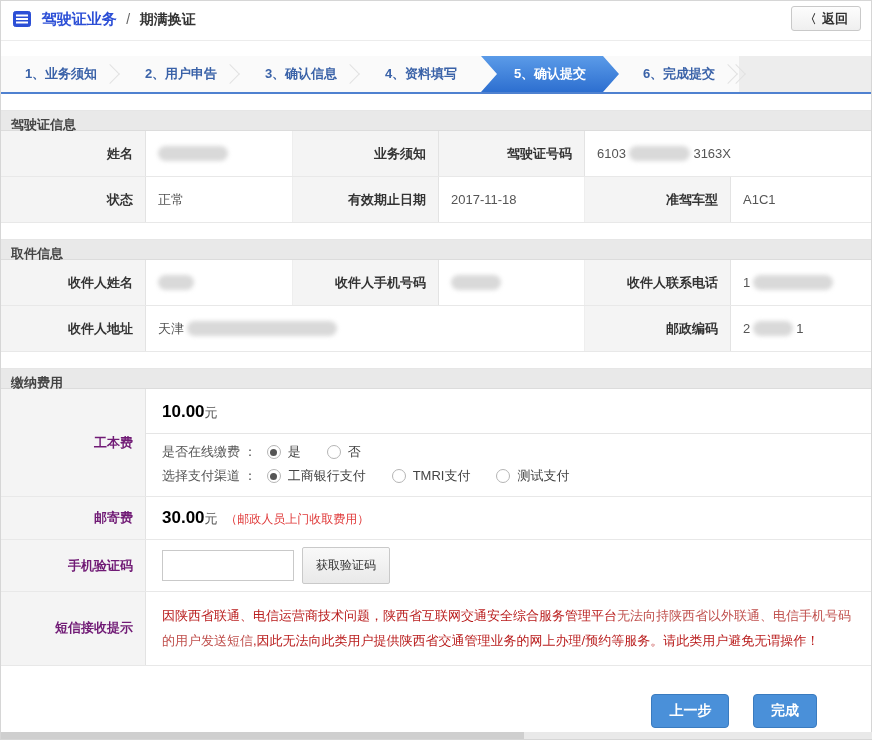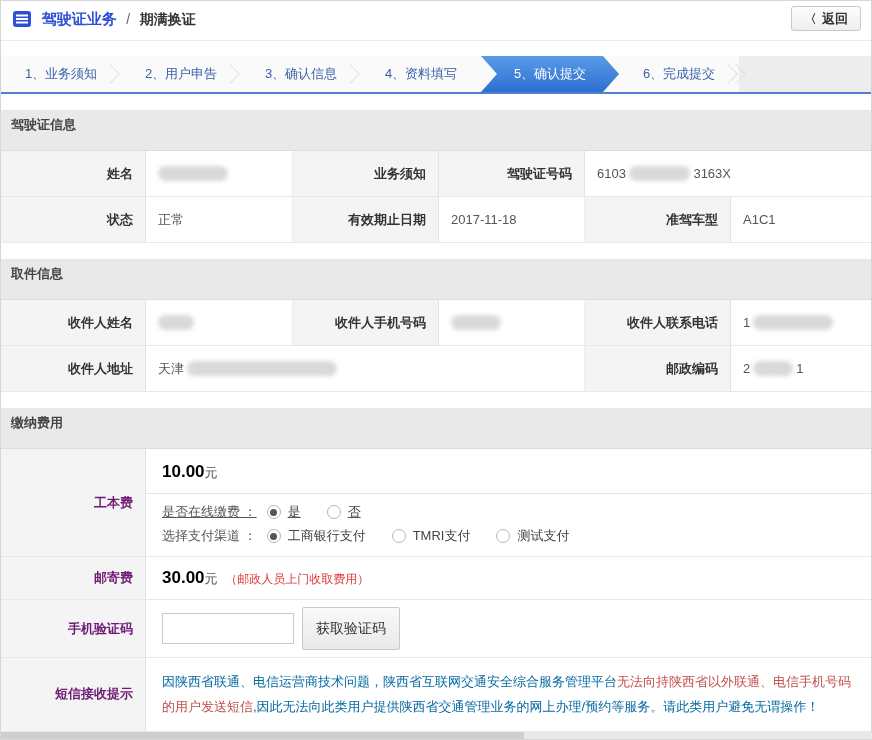--- a/index.html
+++ b/index.html
@@ -21,42 +21,42 @@
     position:absolute; right:10px; top:5px; height:25px; padding:0 12px;
     background:linear-gradient(#fdfdfd,#efefef); border:1px solid #c9c9c9; border-radius:3px;
     font-size:13px; font-weight:bold; color:#333; cursor:pointer;
     font-family:inherit;
   }
   .back-btn .chev { font-size:12px; margin-right:2px; }
 
   
   .steps { display:flex; height:38px; margin-top:15px; background:#fafafa; border-bottom:2px solid #4f81d0; }
   .step { position:relative; width:120px; display:flex; align-items:center; justify-content:center;
-          color:#3a62a8; font-weight:normal; font-size:13px;text-align:center; }
+          color:#3a62a8; font-weight:bold; font-size:13px;text-align:center; }
   .step.sep::after {
     content:''; position:absolute; right:4px; top:50%; width:13px; height:13px;
     border-top:1px solid #e2e2e2; border-right:1px solid #e2e2e2;
     transform:translateY(-50%) rotate(45deg);
   }
   .step.active {
     width:138px; color:#fff;
     background:linear-gradient(180deg,#5b9be8,#2d6fd0);
     clip-path:polygon(0 0, calc(100% - 16px) 0, 100% 50%, calc(100% - 16px) 100%, 0 100%, 16px 50%);
   }
   .step-filler { flex:1; background:#ededed; position:relative; }
   .step-filler::before {
     content:''; position:absolute; left:-10px; top:50%; width:13px; height:13px;
     border-top:1px solid #e2e2e2; border-right:1px solid #e2e2e2;
     transform:translateY(-50%) rotate(45deg); background:transparent;
   }
 
   
   .section { margin-top:16px; border-top:1px solid #e6e6e6; }
   .section + .section { }
-  .sec-title { background:#e9e9e9; height:40px; line-height:28px; padding-left:10px;
+  .sec-title { background:#e9e9e9; height:20px; line-height:28px; padding-left:10px;
                font-weight:bold; font-size:13px; color:#444; border-bottom:1px solid #dcdcdc; }
 
   .row6 { display:grid; grid-template-columns:145px 147px 146px 146px 146px 1fr; border-bottom:1px solid #e8e8e8; }
   .row6 > div { min-height:45px; display:flex; align-items:center; }
   .lbl { background:#f4f4f4; justify-content:flex-end; padding-right:12px; font-weight:bold; color:#333;
          border-right:1px solid #e3e3e3;text-align:center; }
   .val { background:#fff; padding-left:12px; color:#555; border-right:1px solid #eee; }
   .val.last { border-right:none; }
   .span3 { grid-column:2 / span 3; }
 
@@ -70,36 +70,36 @@
   .b70{width:70px;} .b36{width:36px;} .b50{width:50px;} .b80{width:80px;} .b150{width:150px;} .b40{width:40px;}
   .pref { margin-right:3px; } .suf { margin-left:3px; }
 
   
   .fee-amount { padding:13px 16px 11px 16px; border-bottom:1px solid #e5e5e5; }
   .price { color:#000000; font-size:17px; font-weight:bold; }
   .unit { color:#555; font-size:13px; }
   .fee-note { color:#e03a3a; font-size:12px; margin-left:4px; }
   .radio-area { padding:9px 16px 11px 16px; }
   .radio-line { display:flex; align-items:center; margin-top:6px; color:#555; }
-  .radio-line:first-child { margin-top:0;text-decoration:underline; }
+  .radio-line:first-child { margin-top:0; }
   .rq { margin-right:10px; }
   .radio-opt { display:inline-flex; align-items:center; margin-right:26px; cursor:pointer; color:#444; }
   .rc { width:14px; height:14px; border:1px solid #b5b5b5; border-radius:50%; background:#fff;
         display:inline-flex; align-items:center; justify-content:center; margin-right:7px; }
   .rc.on::after { content:''; width:7px; height:7px; border-radius:50%; background:#555; }
 
   .postage-line { padding:11px 16px; }
   .captcha-line { padding:7px 16px; display:flex; align-items:center; }
   .captcha-input { width:132px; height:31px; border:1px solid #c9c9c9; padding:0 8px; font-size:13px;
                    font-family:inherit; color:#333; }
-  .captcha-btn { height:43px; margin-left:8px; padding:0 13px; background:linear-gradient(#f9f9f9,#e9e9e9);
-                 border:1px solid #c9c9c9; border-radius:2px; font-size:14px; color:#333; cursor:pointer;
+  .captcha-btn { height:37px; margin-left:8px; padding:0 13px; background:linear-gradient(#f9f9f9,#e9e9e9);
+                 border:1px solid #c9c9c9; border-radius:2px; font-size:12px; color:#333; cursor:pointer;
                  font-family:inherit; }
   .sms-text { padding:11px 20px 11px 16px; line-height:1.95; font-size:13px; }
-  .sms-orange { color:#0369a1; }
+  .sms-orange { color:#b91c1c; }
   .sms-red { color:#c0504d; }
 
   
   .footer { margin-top:28px; text-align:right; padding-right:54px; }
   .btn-blue { display:inline-block; padding:7px 17px; background:#4a90d9; border:1px solid #3a7bbf;
               border-radius:4px; color:#fff; font-size:14px; font-weight:bold; cursor:pointer;
               font-family:inherit; }
   .btn-blue + .btn-blue { margin-left:20px; }
 
   .hscroll { position:absolute; bottom:0; left:0; width:872px; height:7px; background:#e9e9e9; }

